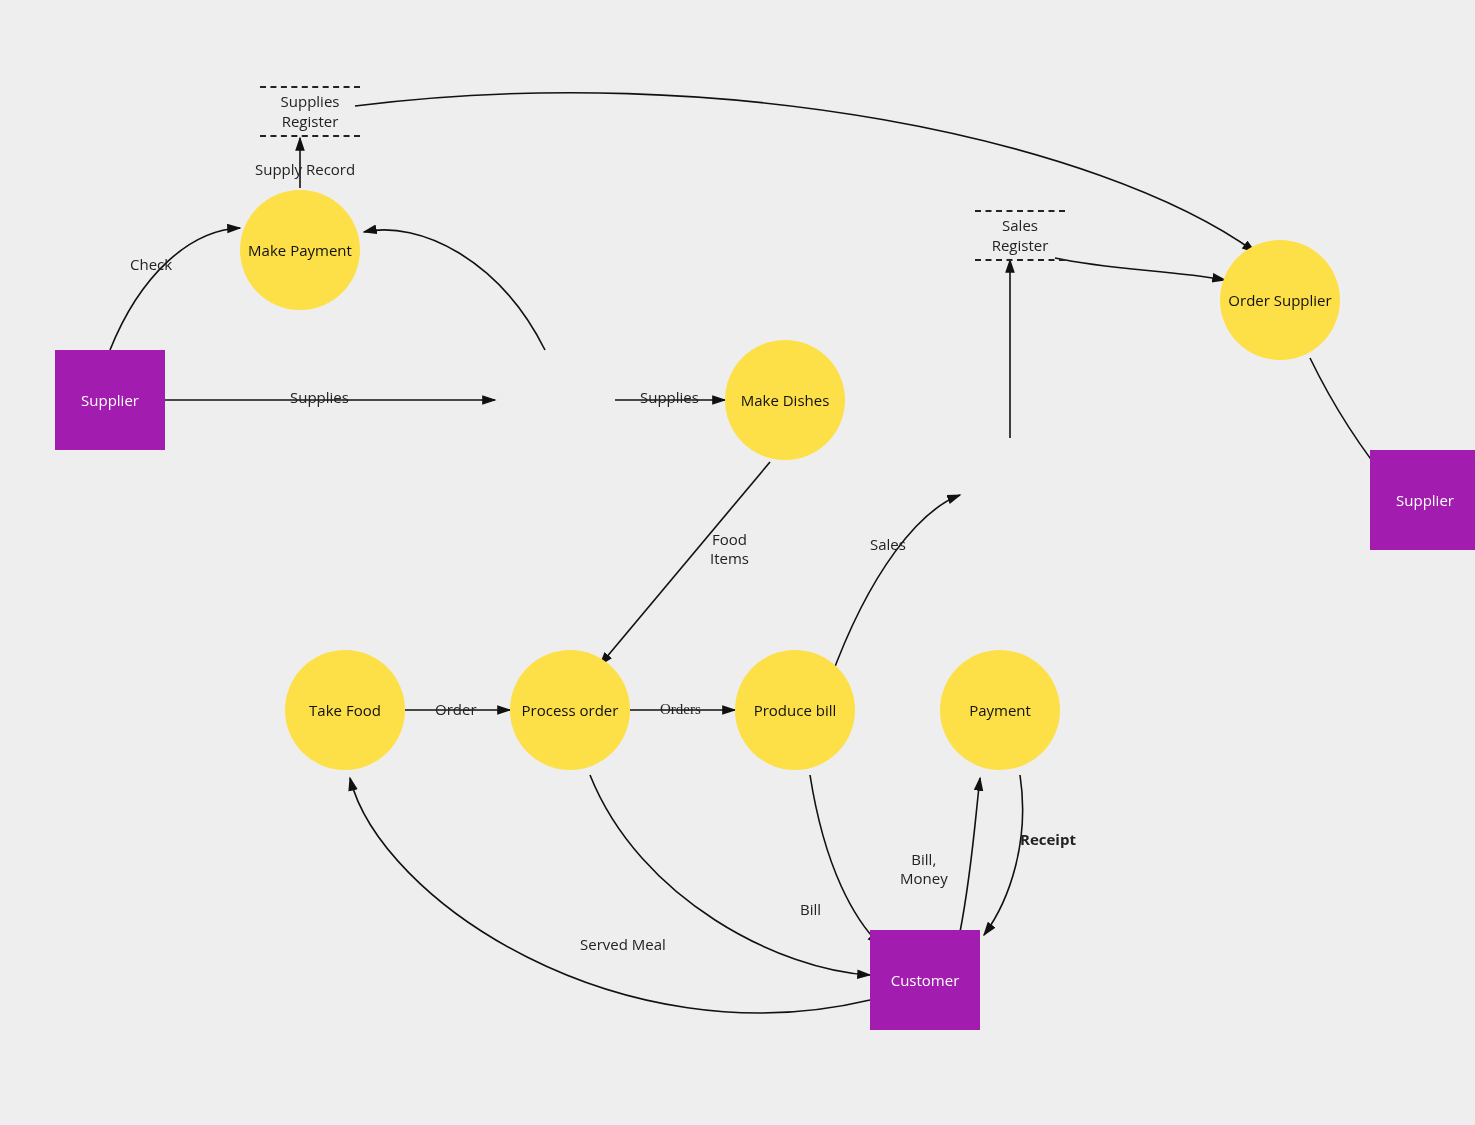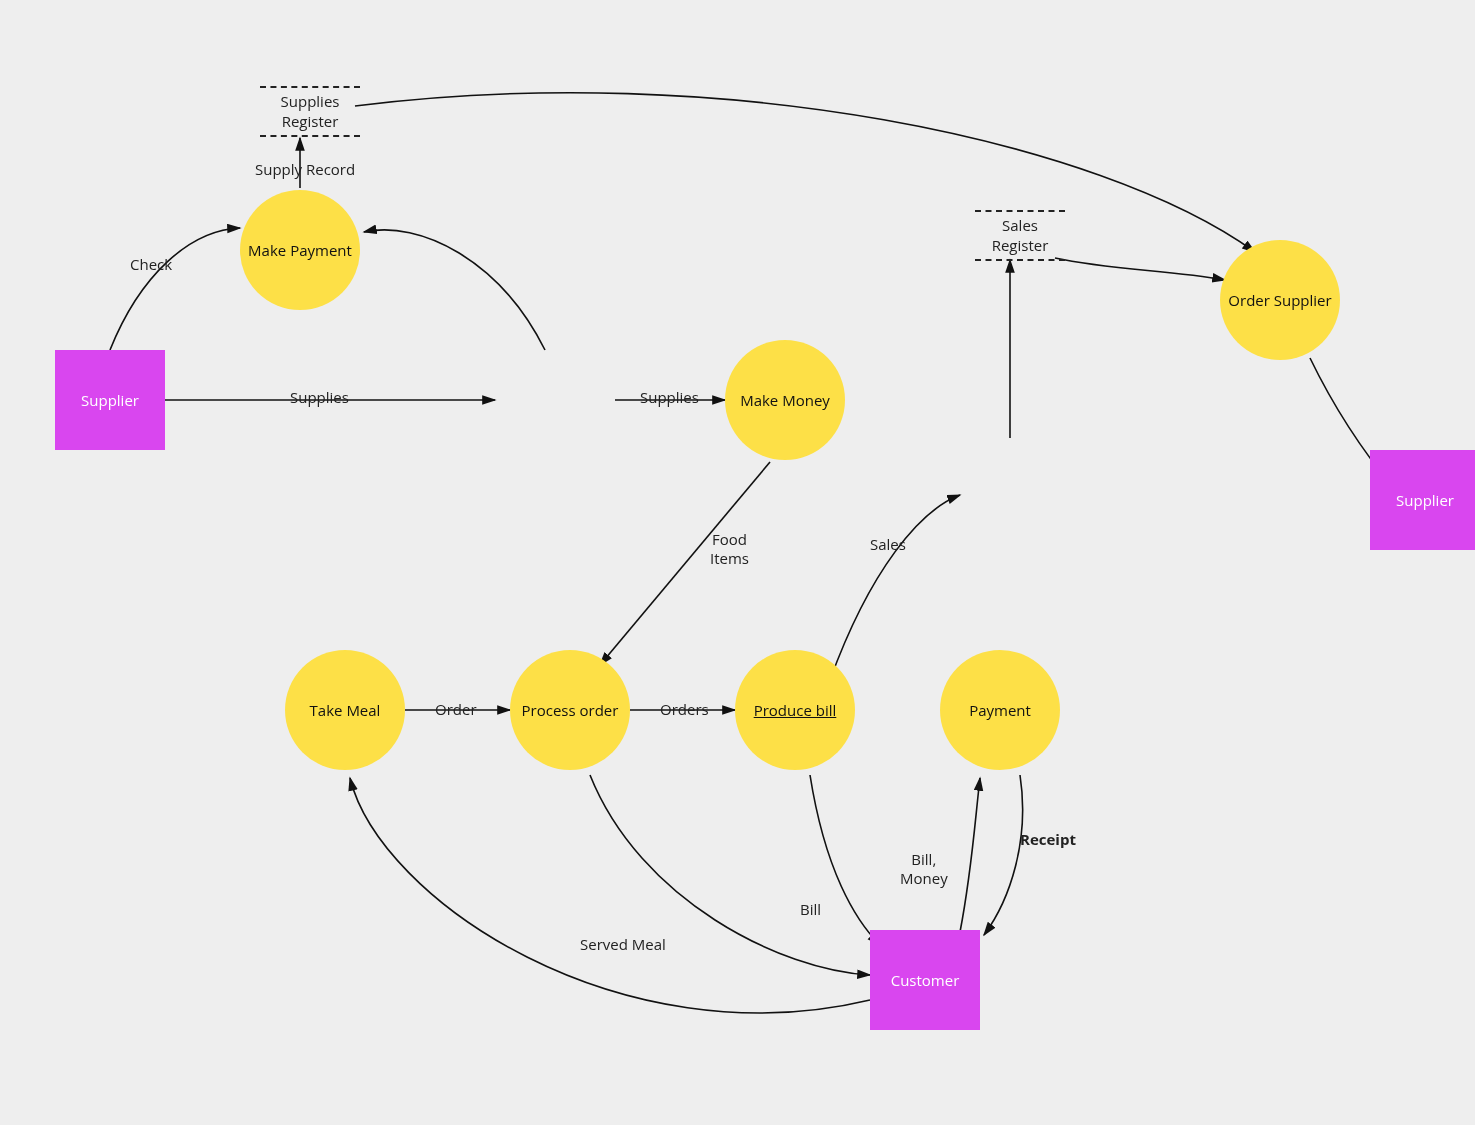--- a/index.html
+++ b/index.html
@@ -30,21 +30,21 @@
     text-align: center;
     color: #111;
     box-sizing: border-box;
     padding: 6px;
     line-height: 1.25;
   }
   .entity {
     position: absolute;
     width: 110px;
     height: 100px;
-    background: #d946ef;
+    background: #a21caf;
     display: flex;
     align-items: center;
     justify-content: center;
     text-align: center;
     color: #fff;
   }
   .store {
     position: absolute;
     text-align: center;
     line-height: 1.3;
@@ -130,49 +130,49 @@
   <div class="entity" style="left:55px; top:350px;">Supplier</div>
 
   <div class="entity" style="left:1370px; top:450px;">Supplier</div>
 
   <div class="entity" style="left:870px; top:930px;">Customer</div>
 
   <div class="process" style="left:240px; top:190px;">Make
 Payment</div>
 
 
-  <div class="process" style="left:725px; top:340px;">Make Money</div>
+  <div class="process" style="left:725px; top:340px;">Make Dishes</div>
 
 
   <div class="process" style="left:1220px; top:240px;">Order Supplier</div>
 
-  <div class="process" style="left:285px; top:650px;">Take Meal</div>
+  <div class="process" style="left:285px; top:650px;">Take Food</div>
 
   <div class="process" style="left:510px; top:650px;">Process order</div>
 
-  <div class="process" style="left:735px; top:650px;text-decoration:underline;">Produce bill</div>
+  <div class="process" style="left:735px; top:650px;">Produce bill</div>
 
   <div class="process" style="left:940px; top:650px;">Payment</div>
 
   <div class="label" style="left:130px; top:255px;">Check</div>
 
   <div class="label" style="left:255px; top:160px;">Supply Record</div>
 
   <div class="label" style="left:290px; top:388px;">Supplies</div>
 
   <div class="label" style="left:640px; top:388px;">Supplies</div>
 
   <div class="label" style="left:710px; top:530px;">Food
 Items</div>
 
   <div class="label" style="left:870px; top:535px;">Sales</div>
 
   <div class="label" style="left:435px; top:700px;">Order</div>
 
-  <div class="label" style="left:660px; top:700px;">Orders</div>
+  <div class="label" style="left:660px; top:700px;font-family:Liberation Serif, serif;">Orders</div>
 
   <div class="label" style="left:580px; top:935px;">Served Meal</div>
 
   <div class="label" style="left:800px; top:900px;">Bill</div>
 
   <div class="label" style="left:900px; top:850px;">Bill,
 Money</div>
 
   <div class="label" style="left:1020px; top:830px;font-weight:bold;">Receipt</div>
 

